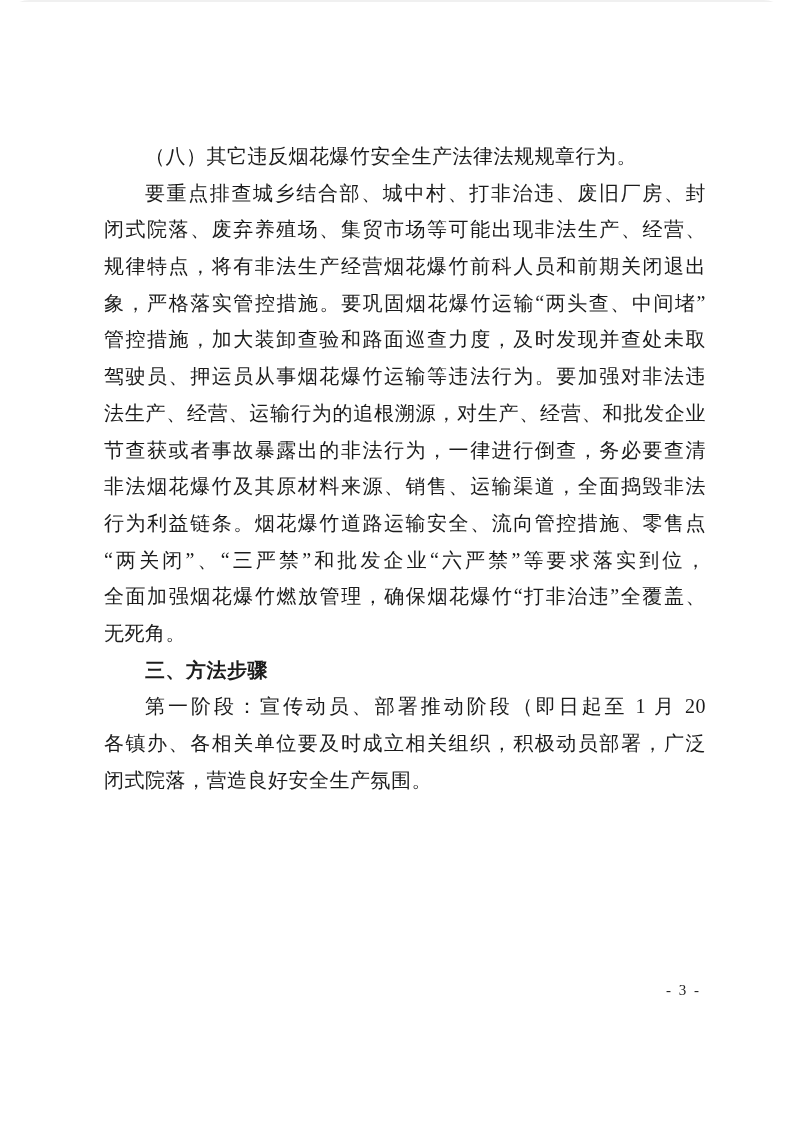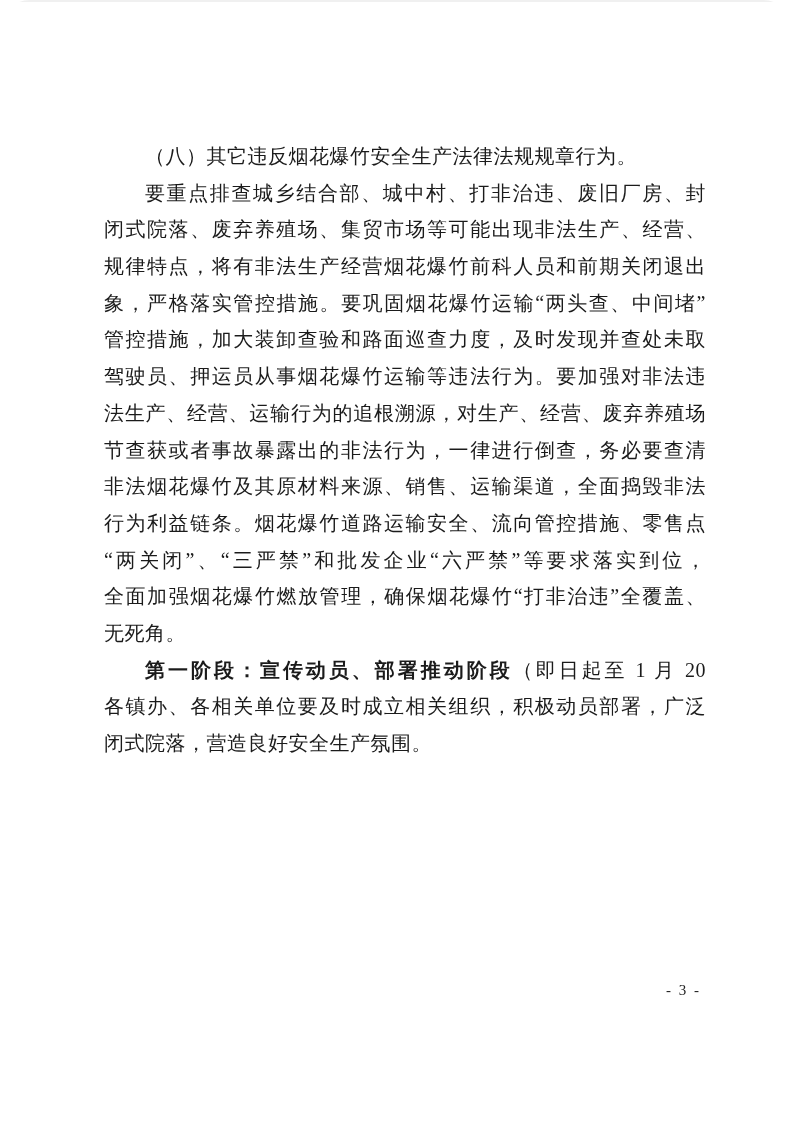--- a/index.html
+++ b/index.html
@@ -44,21 +44,21 @@
   }
   .line.indent {
     text-indent: 41px;
   }
   .hei {
     font-family: "Liberation Sans", "DejaVu Sans", sans-serif;
     font-weight: 700;
   }
   .stage-bold {
     font-family: "Liberation Sans", "DejaVu Sans", sans-serif;
-    font-weight: 700;
+    font-weight: 400;
   }
   .footer-pagenum {
     position: absolute;
     top: 982px;
     right: 92px;
     font-size: 15px;
     letter-spacing: 2px;
     color: #222222;
     font-family: "Liberation Serif", "DejaVu Serif", serif;
   }
@@ -71,28 +71,29 @@
 
   <div class="textblock">
     <div class="line indent jleft">（八）其它违反烟花爆竹安全生产法律法规规章行为。</div>
 
     <div class="line indent">要重点排查城乡结合部、城中村、打非治违、废旧厂房、封</div>
     <div class="line">闭式院落、废弃养殖场、集贸市场等可能出现非法生产、经营、</div>
     <div class="line">规律特点，将有非法生产经营烟花爆竹前科人员和前期关闭退出</div>
     <div class="line">象，严格落实管控措施。要巩固烟花爆竹运输“两头查、中间堵”</div>
     <div class="line">管控措施，加大装卸查验和路面巡查力度，及时发现并查处未取</div>
     <div class="line">驾驶员、押运员从事烟花爆竹运输等违法行为。要加强对非法违</div>
-    <div class="line">法生产、经营、运输行为的追根溯源，对生产、经营、废弃养殖场</div>
+    <div class="line">法生产、经营、运输行为的追根溯源，对生产、经营、和批发企业</div>
     <div class="line">节查获或者事故暴露出的非法行为，一律进行倒查，务必要查清</div>
     <div class="line">非法烟花爆竹及其原材料来源、销售、运输渠道，全面捣毁非法</div>
     <div class="line">行为利益链条。烟花爆竹道路运输安全、流向管控措施、零售点</div>
     <div class="line">“两关闭”、“三严禁”和批发企业“六严禁”等要求落实到位，</div>
     <div class="line">全面加强烟花爆竹燃放管理，确保烟花爆竹“打非治违”全覆盖、</div>
     <div class="line jleft">无死角。</div>
 
+    <div class="line indent jleft hei">三、方法步骤</div>
 
     <div class="line indent">
       <span class="stage-bold">第一阶段：宣传动员、部署推动阶段</span><span>（即日起至 1 月 20 日）。</span>
     </div>
 
     <div class="line">各镇办、各相关单位要及时成立相关组织，积极动员部署，广泛</div>
     <div class="line jleft">闭式院落，营造良好安全生产氛围。</div>
   </div>
 
   <div class="footer-pagenum">- 3 -</div>

